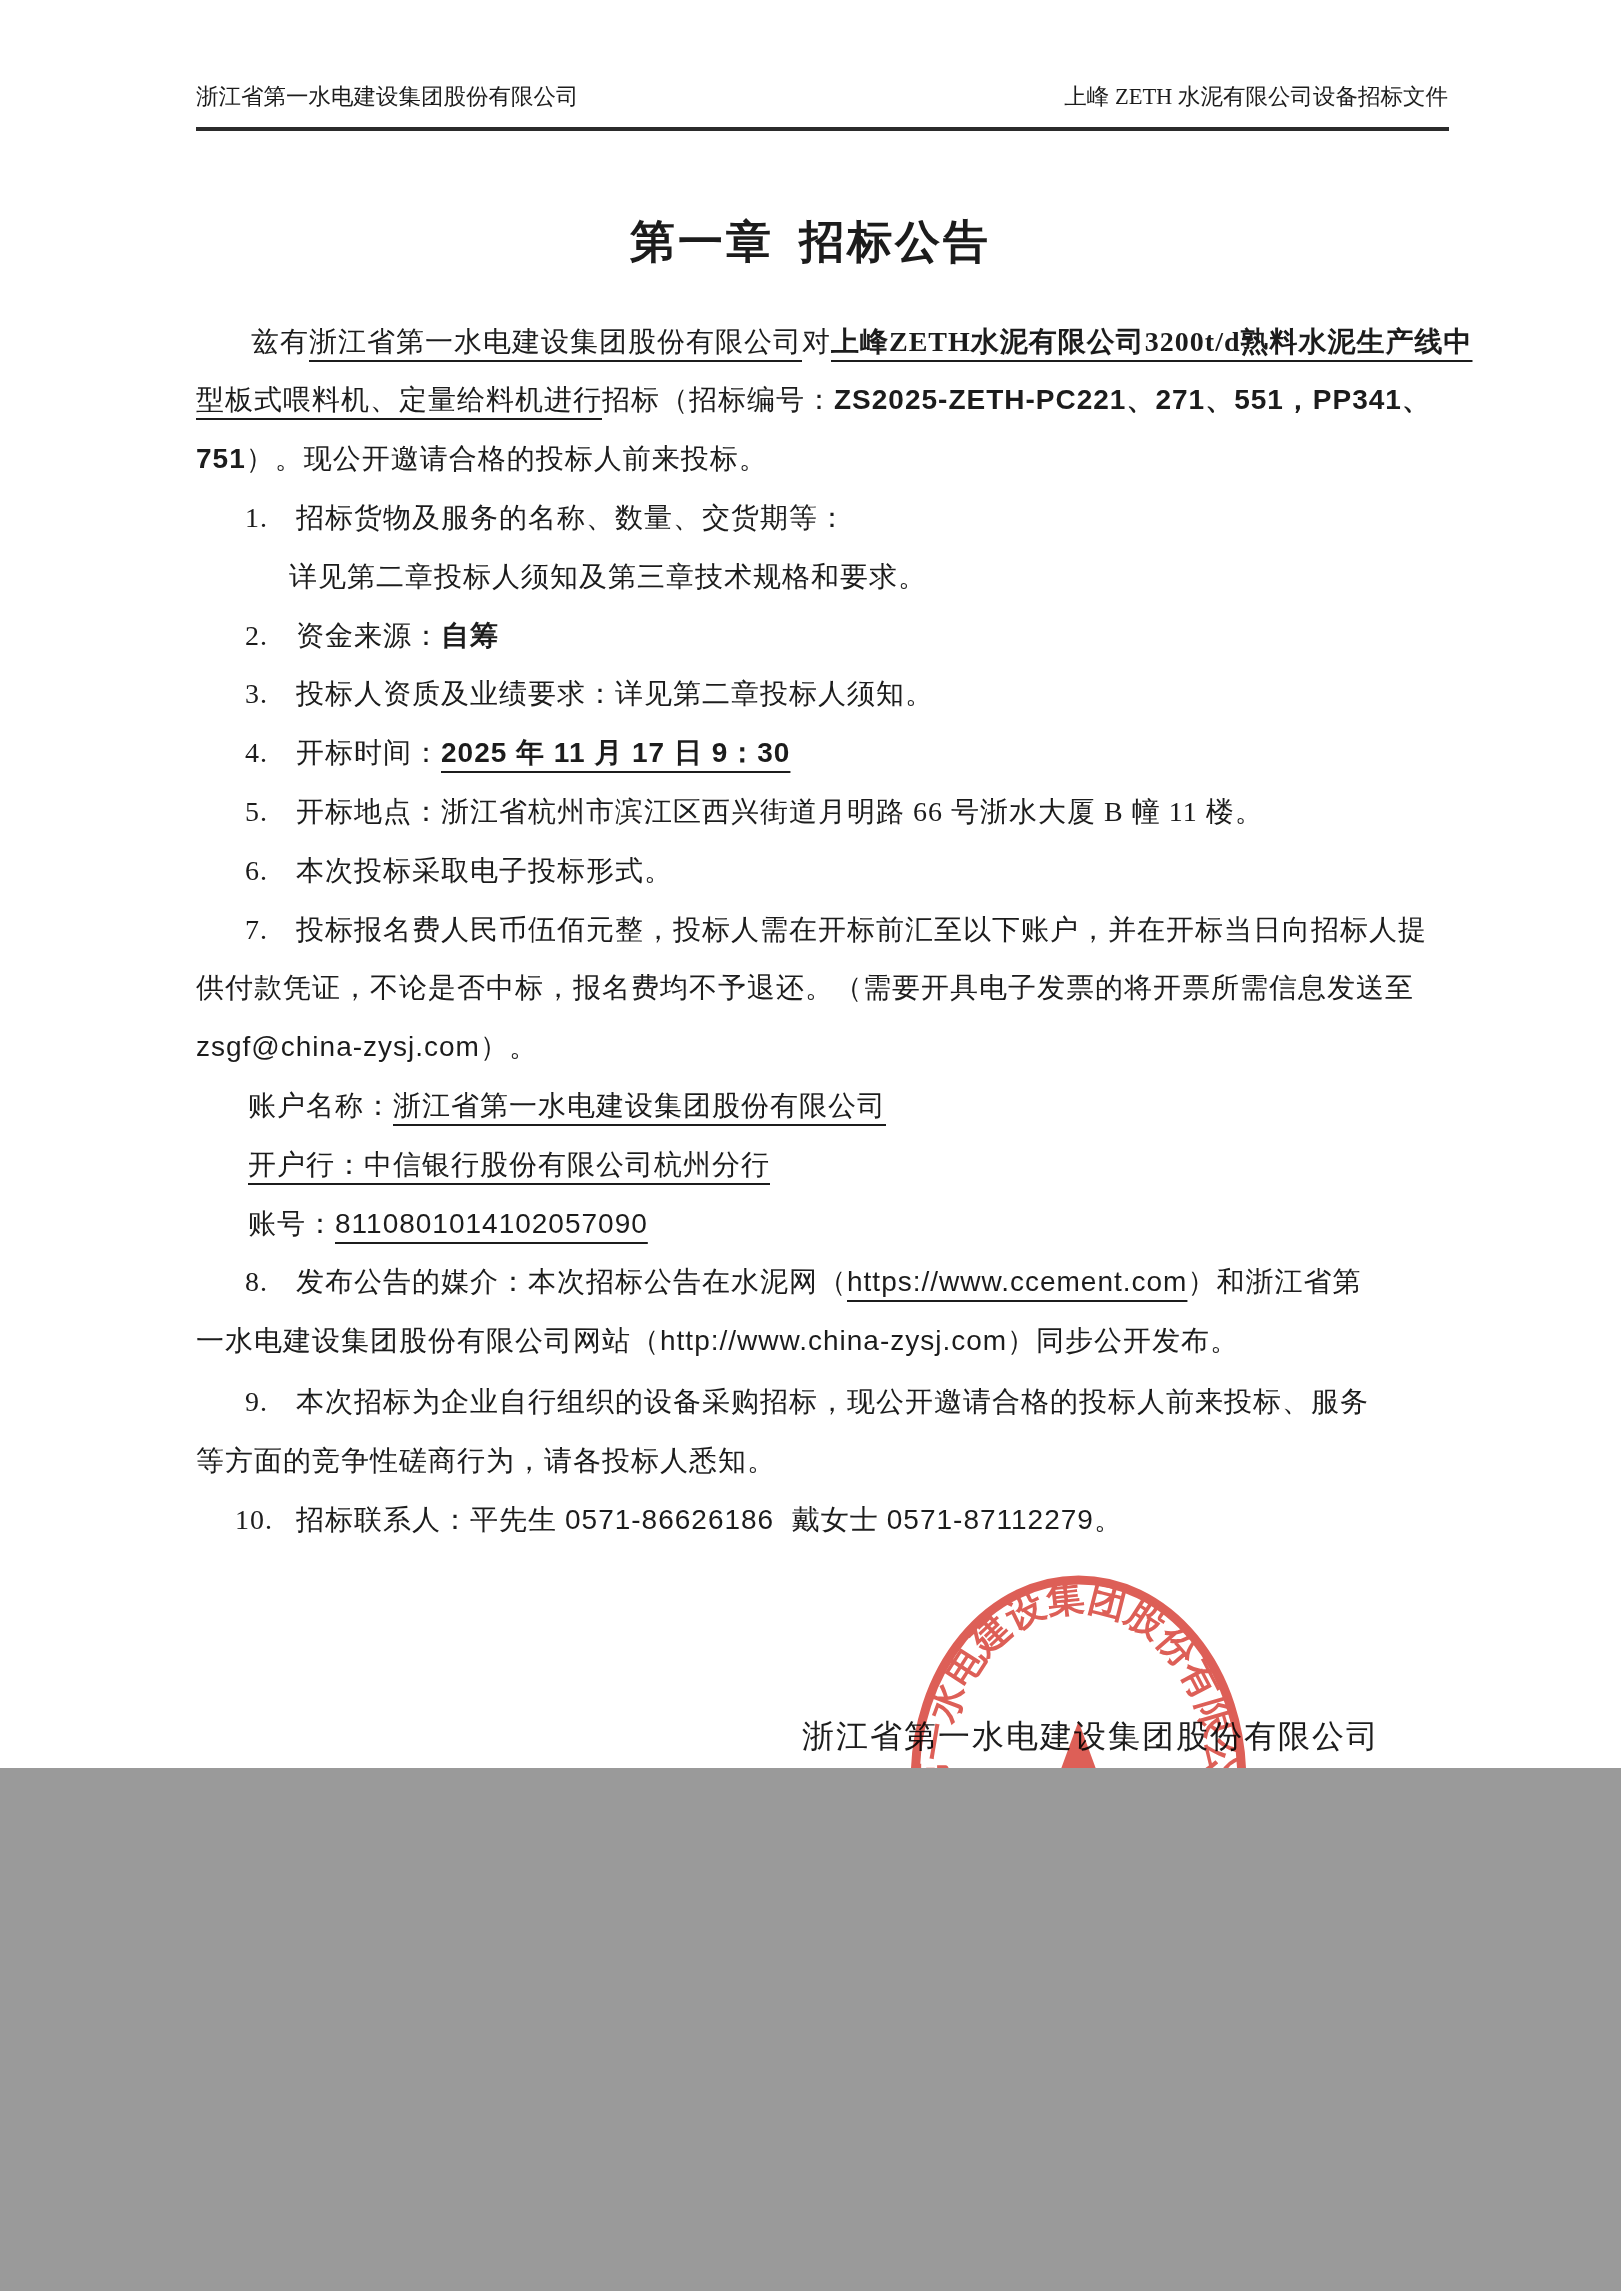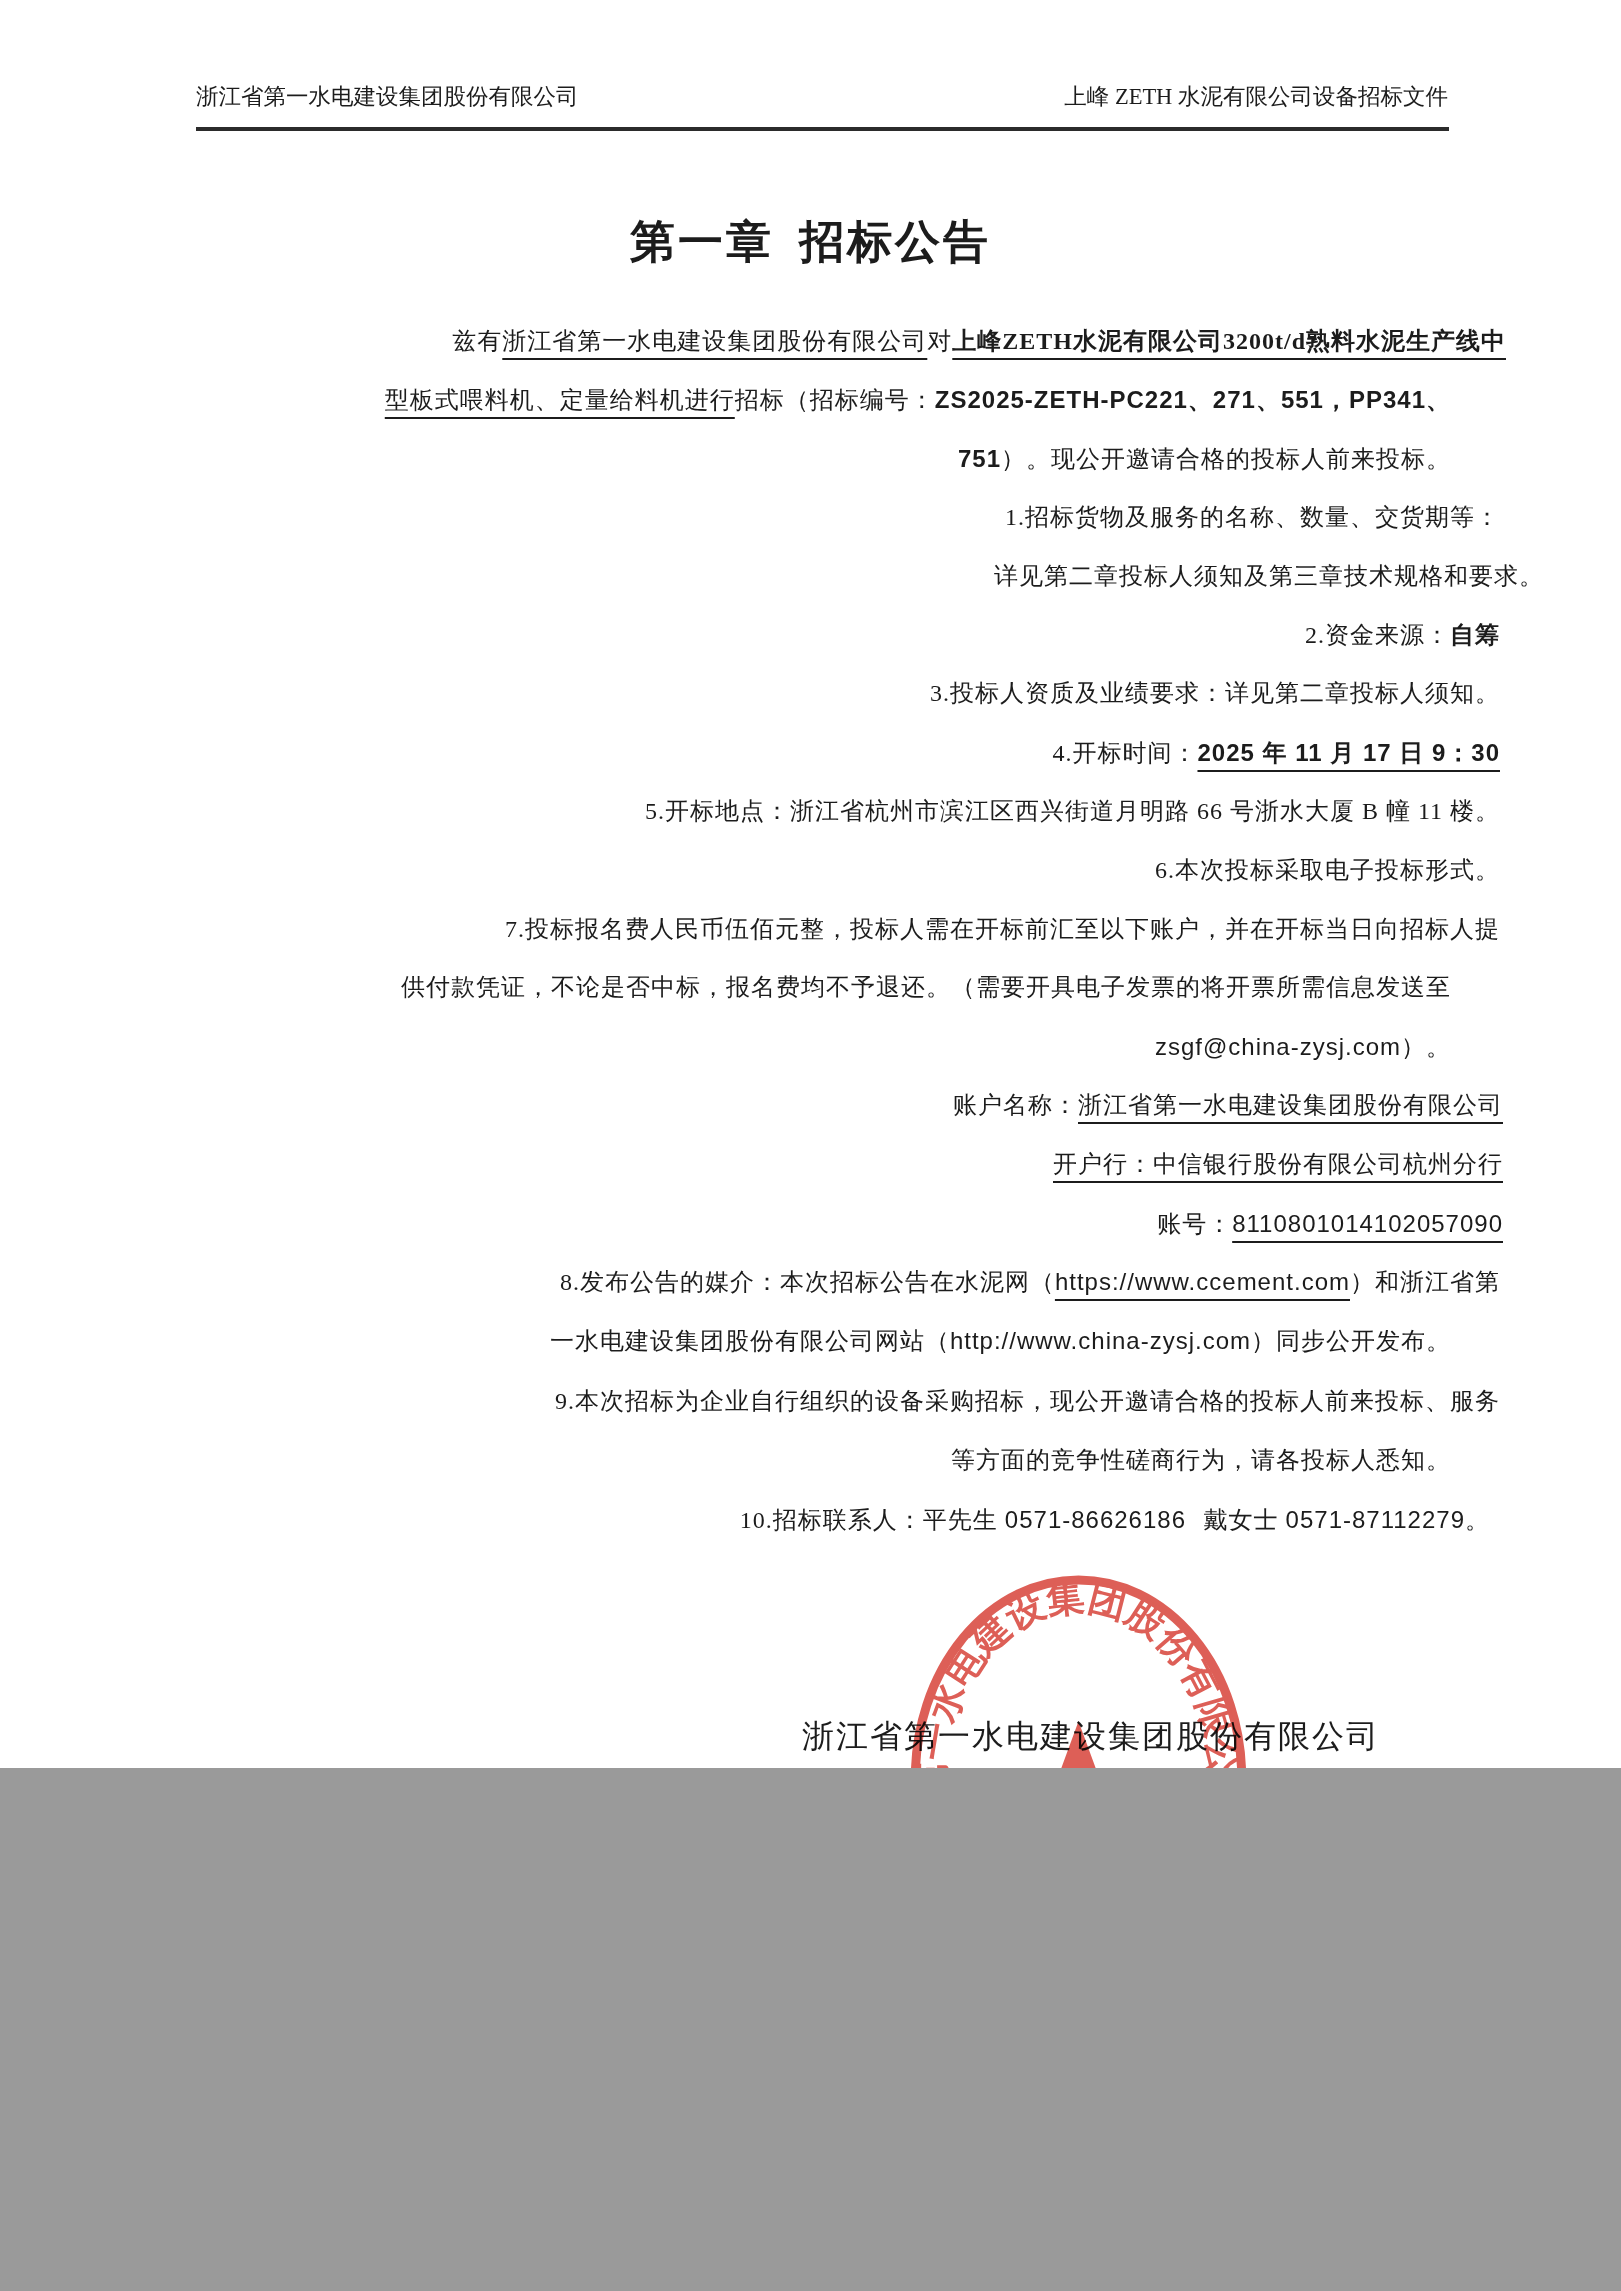--- a/index.html
+++ b/index.html
@@ -15,22 +15,22 @@
   
   .hdr{position:absolute;top:82px;font-size:22.5px;line-height:29px;white-space:nowrap;}
   .hdr-left{left:196px;}
   .hdr-right{right:173px;}
   .hdr-rule{position:absolute;left:196px;top:127px;width:1253px;height:3.9px;background:#2b2b2b;}
   
   .title{position:absolute;left:0;top:212px;width:100%;text-align:center;
          font-size:45px;font-weight:700;letter-spacing:2.9px;}
   .title .gap{display:inline-block;width:25.5px;}
   
-  .ln{position:absolute;left:196px;width:1255px;font-size:24px;line-height:43px;
-      white-space:nowrap;letter-spacing:1px;text-align:right;}
+  .ln{position:absolute;left:196px;width:1255px;font-size:28px;line-height:43px;
+      white-space:nowrap;letter-spacing:1px;}
   .ind{left:251px;}          
   .itm{left:245px;}          
   .itm10{left:235px;}
   .sub{left:289px;}          
   .acct{left:248px;}         
   .mail{left:314px;}         
   .no{display:inline-block;width:51px;}
   .no10{display:inline-block;width:61px;}
   .u{text-decoration:underline;text-underline-offset:8.8px;text-decoration-thickness:2px;}
   .b{font-weight:700;}

